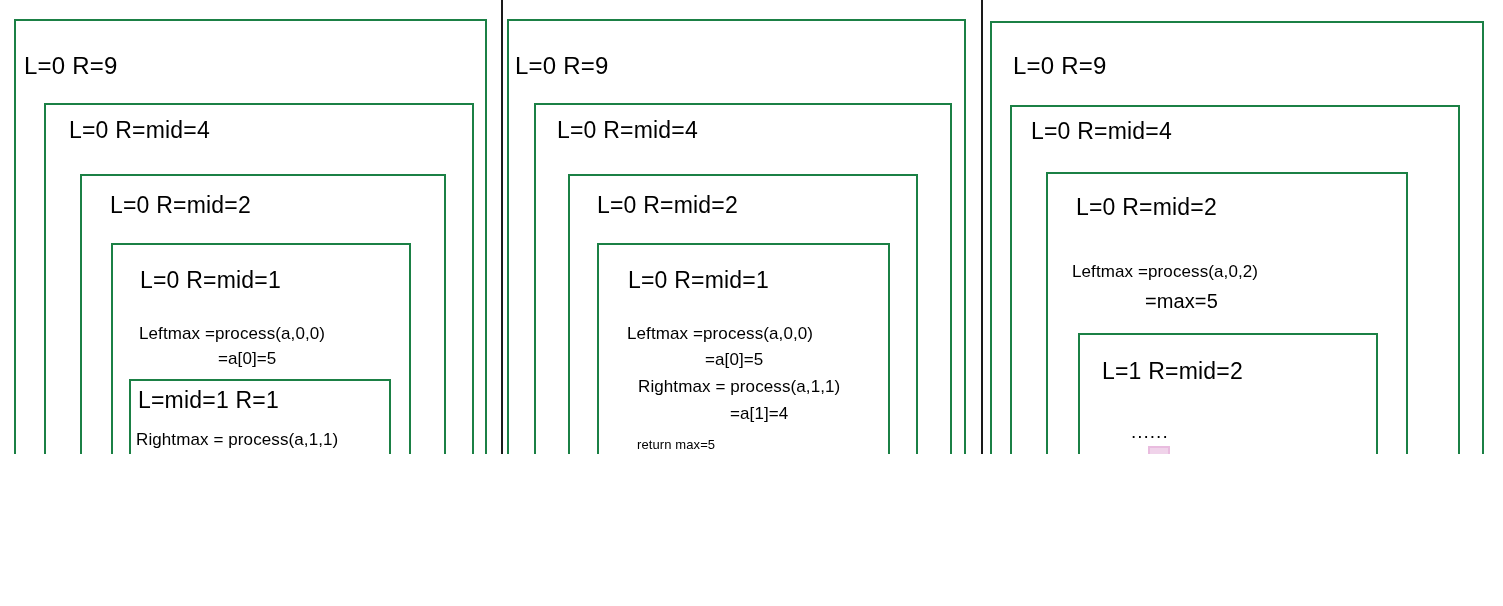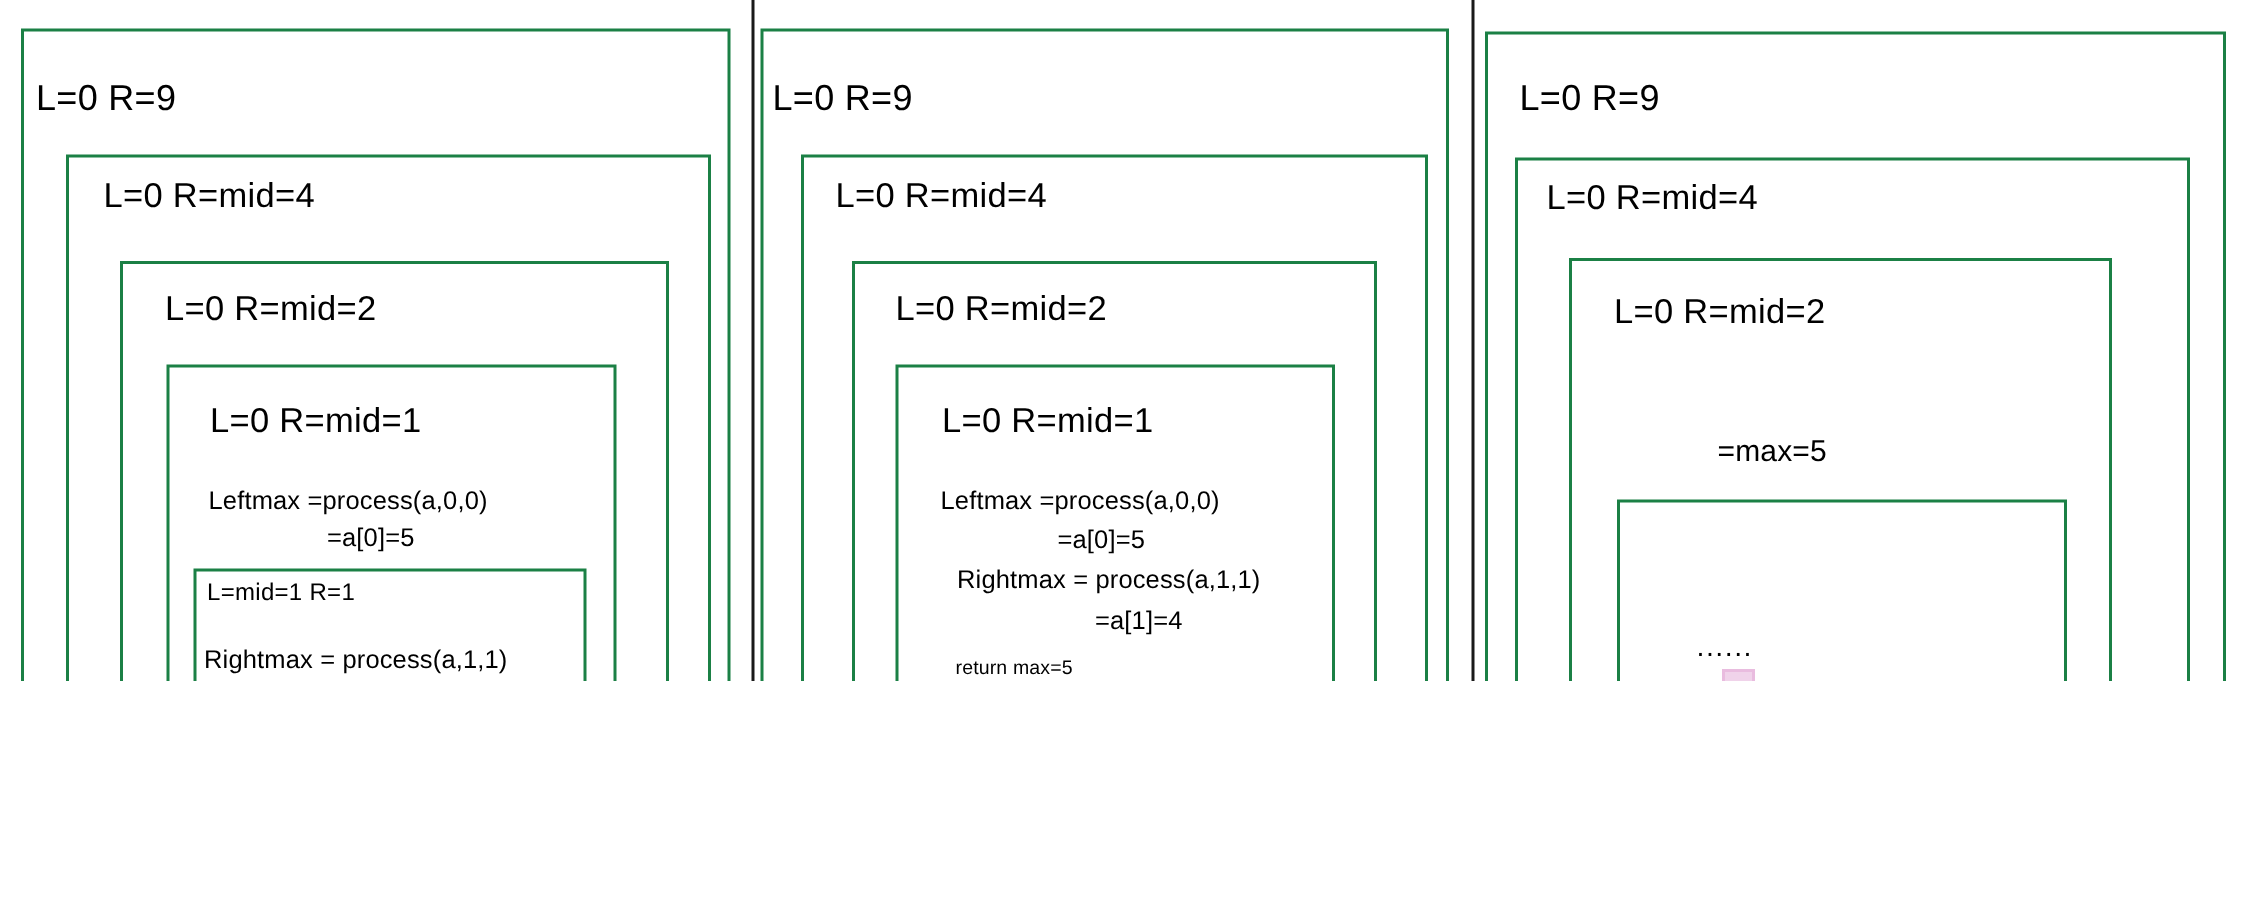--- a/index.html
+++ b/index.html
@@ -73,21 +73,21 @@
 
   <div class="frame" style="left:80px; top:174px; width:366px; height:357px;"></div>
   <div class="hdr" style="left:110px; top:192px; font-size:23px;">L=0  R=mid=2</div>
 
   <div class="frame" style="left:111px; top:243px; width:300px; height:264px;"></div>
   <div class="hdr" style="left:140px; top:267px; font-size:23px;">L=0  R=mid=1</div>
   <div class="body-line" style="left:139px; top:324px; font-size:17px;">Leftmax =process(a,0,0)</div>
   <div class="body-line" style="left:218px; top:349px; font-size:17px;">=a[0]=5</div>
 
   <div class="frame" style="left:129px; top:379px; width:262px; height:115px;"></div>
-  <div class="hdr" style="left:138px; top:387px; font-size:16px;">L=mid=1  R=1</div>
+  <div class="hdr" style="left:138px; top:387px; font-size:23px;">L=mid=1  R=1</div>
   <div class="body-line" style="left:136px; top:430px; font-size:17px;">Rightmax = process(a,1,1)</div>
   <div class="body-line" style="left:243px; top:456px; font-size:17px;">=a[1]=4</div>
 
   <div class="divider" style="left:501px;"></div>
 
   <div class="frame" style="left:507px; top:19px; width:459px; height:570px;"></div>
   <div class="hdr" style="left:515px; top:52px; font-size:24px;">L=0  R=9</div>
 
   <div class="frame" style="left:534px; top:103px; width:418px; height:456px;"></div>
   <div class="hdr" style="left:557px; top:117px; font-size:23px;">L=0  R=mid=4</div>
@@ -106,19 +106,21 @@
   <div class="divider" style="left:981px;"></div>
 
   <div class="frame" style="left:990px; top:21px; width:494px; height:573px;"></div>
   <div class="hdr" style="left:1013px; top:52px; font-size:24px;">L=0  R=9</div>
 
   <div class="frame" style="left:1010px; top:105px; width:450px; height:462px;"></div>
   <div class="hdr" style="left:1031px; top:118px; font-size:23px;">L=0  R=mid=4</div>
 
   <div class="frame" style="left:1046px; top:172px; width:362px; height:363px;"></div>
   <div class="hdr" style="left:1076px; top:194px; font-size:23px;">L=0  R=mid=2</div>
+  <div class="body-line" style="left:1072px; top:262px; font-size:17px;">Leftmax =process(a,0,2)</div>
   <div class="body-line" style="left:1145px; top:290px; font-size:20px;">=max=5</div>
 
   <div class="frame" style="left:1078px; top:333px; width:300px; height:179px;"></div>
+  <div class="hdr" style="left:1102px; top:358px; font-size:23px;">L=1  R=mid=2</div>
   <div class="body-line" style="left:1131px; top:421px; font-size:19px; letter-spacing:1px;">......</div>
   <div class="pink-marker" style="left:1148px; top:446px; width:22px; height:10px;"></div>
 
 </div>
 
 </body></html>

